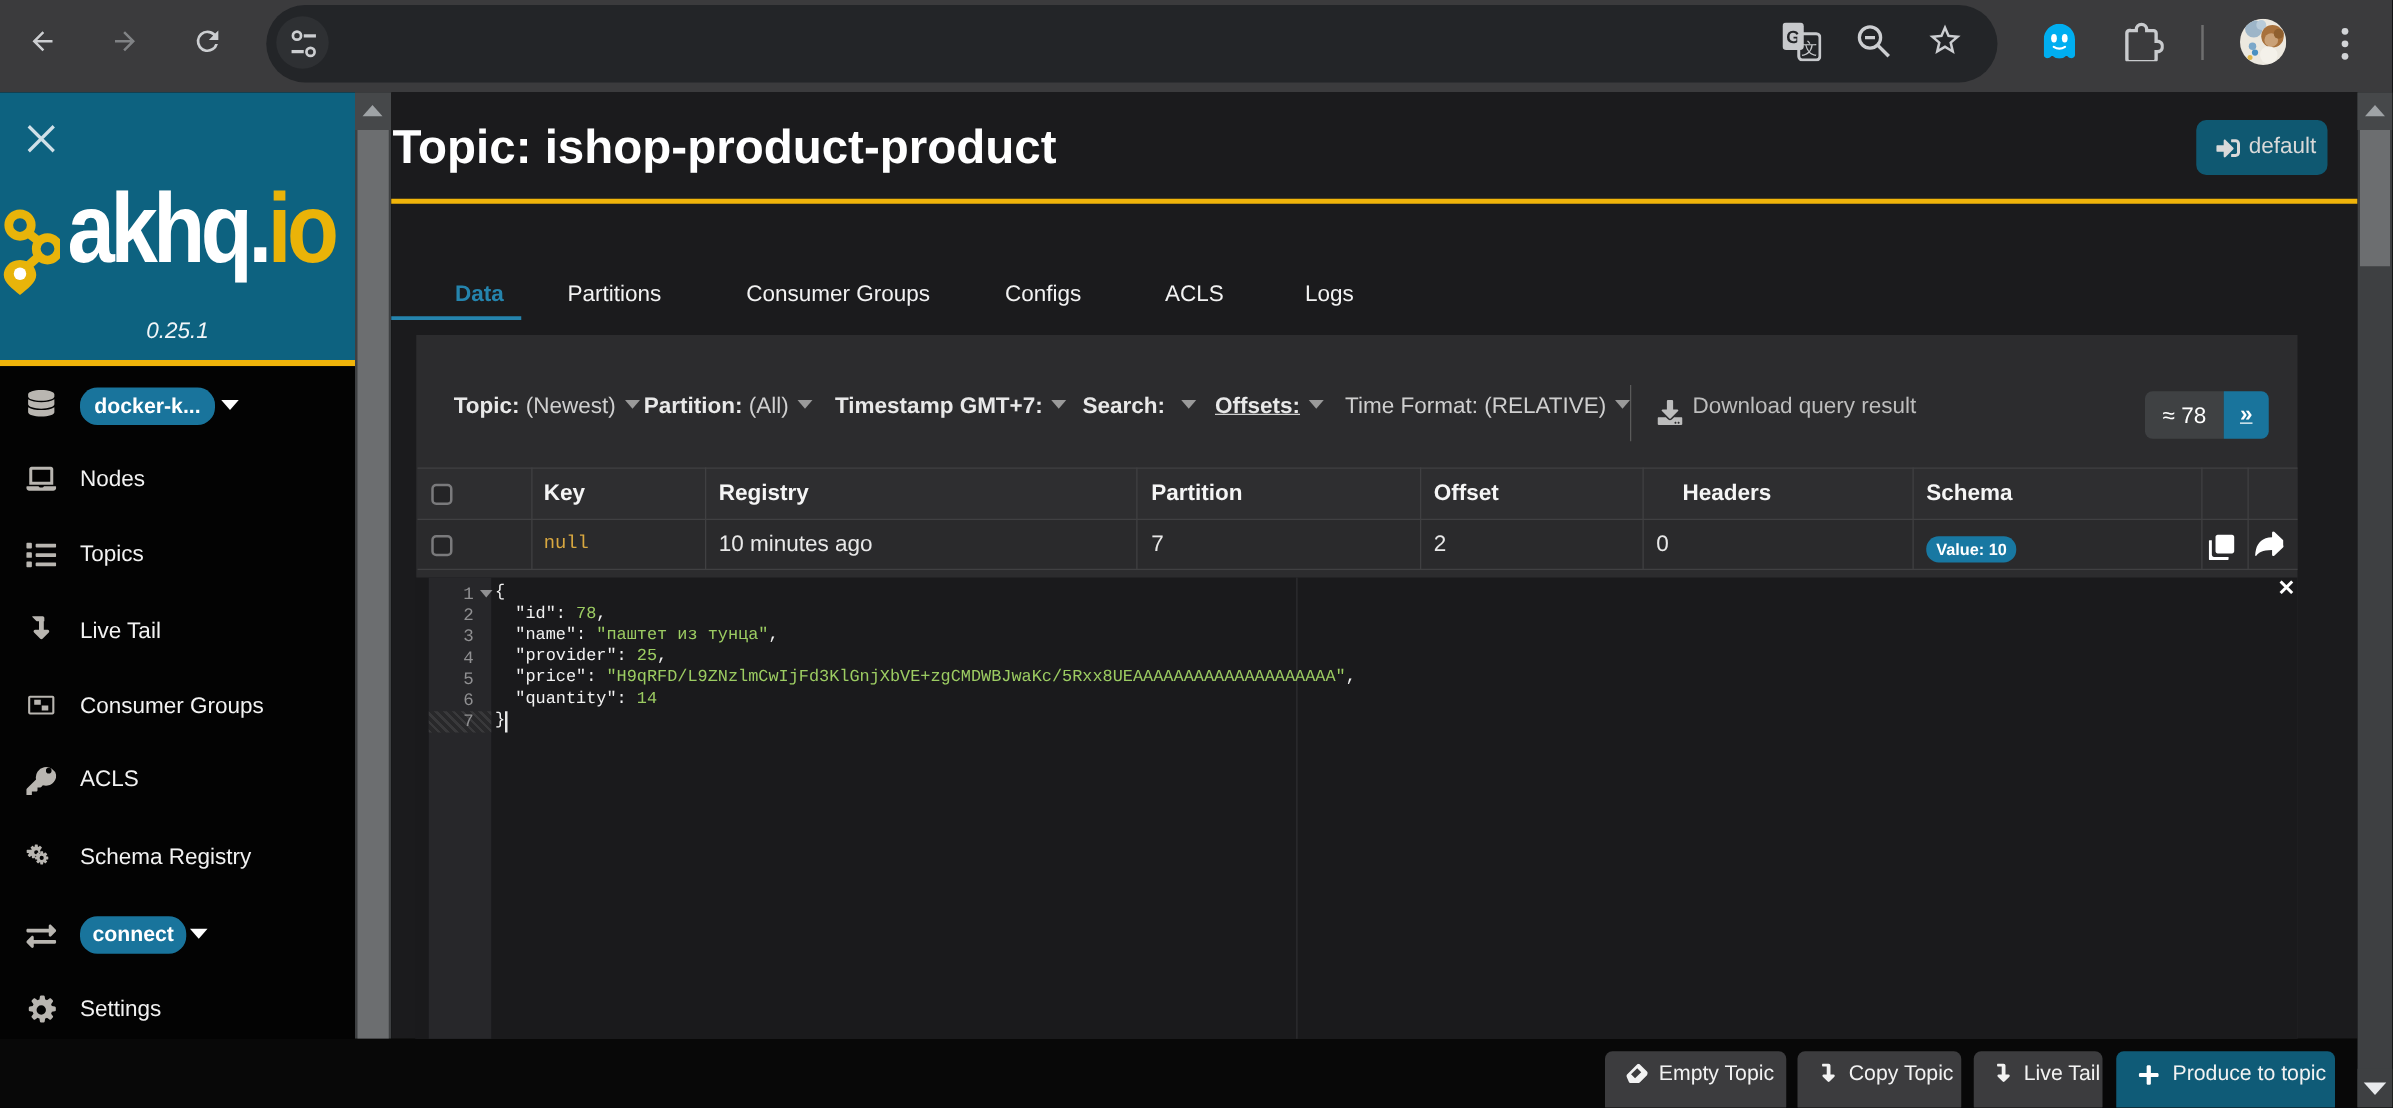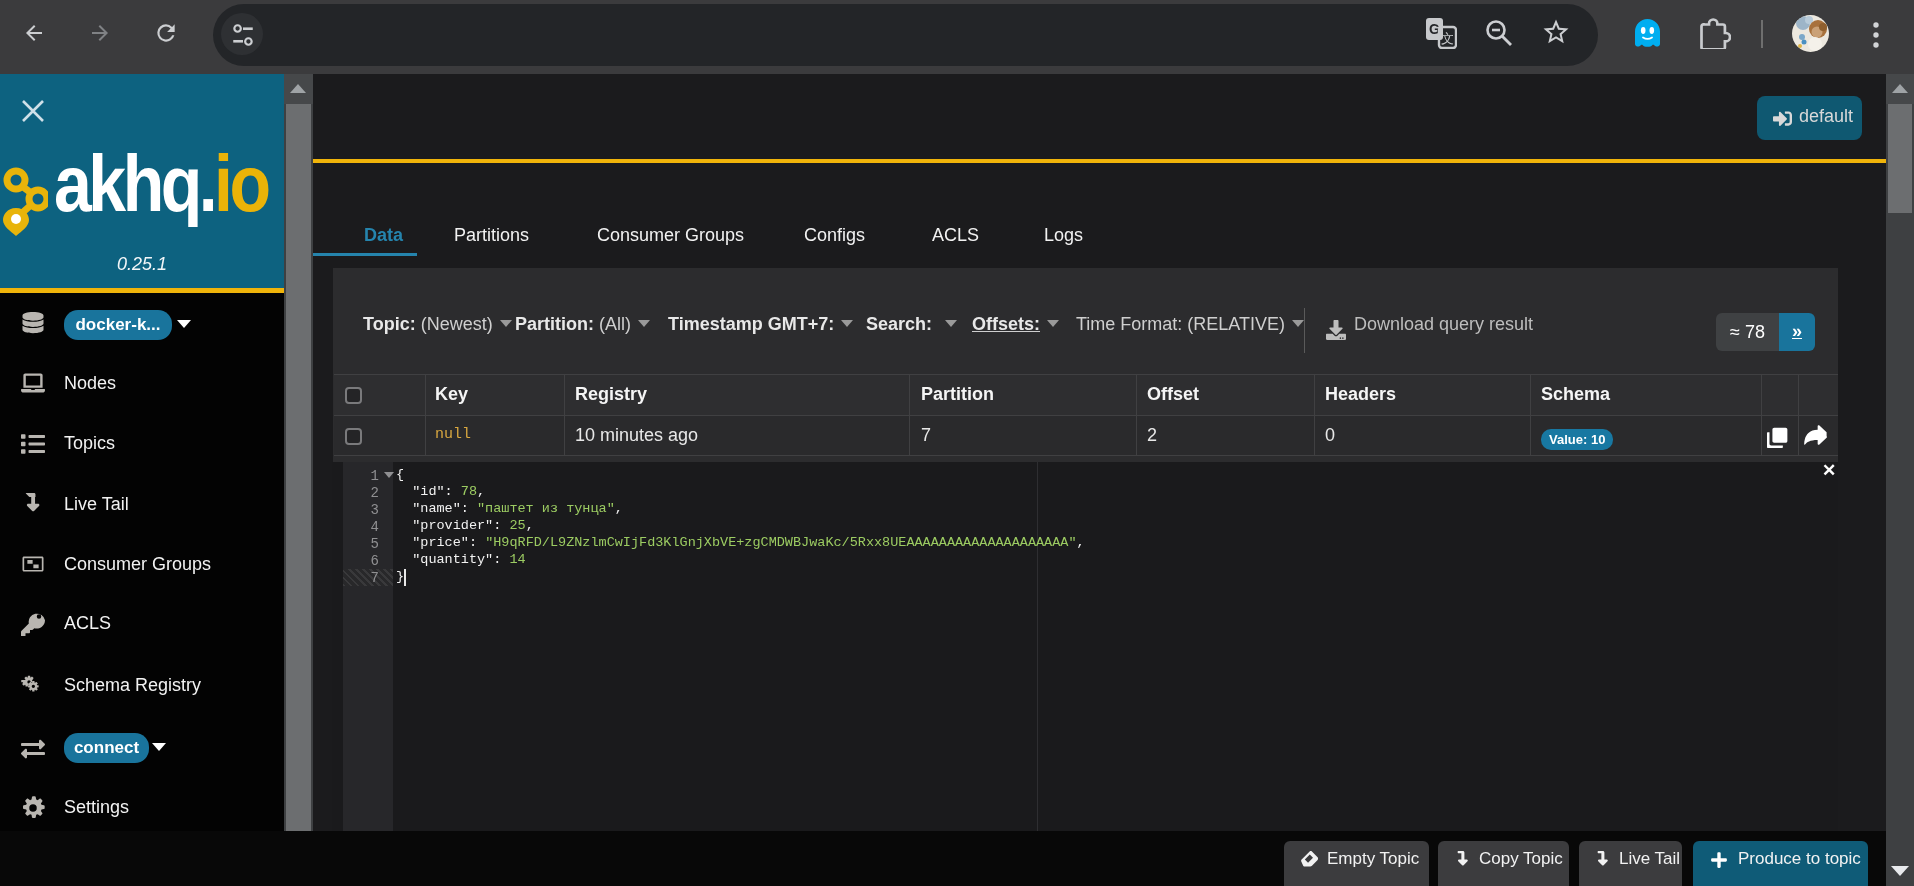--- a/index.html
+++ b/index.html
@@ -198,20 +198,21 @@
     <path d="M488 197l-51-8a177 177 0 0 0-13-31l30-42c6-8 5-19-2-26l-30-30c-7-7-18-8-26-2l-42 30a177 177 0 0 0-31-13l-8-51c-2-10-10-17-20-17h-42c-10 0-18 7-20 17l-8 51a177 177 0 0 0-31 13l-42-30c-8-6-19-5-26 2l-30 30c-7 7-8 18-2 26l30 42a177 177 0 0 0-13 31l-51 8c-10 2-17 10-17 20v42c0 10 7 18 17 20l51 8a177 177 0 0 0 13 31l-30 42c-6 8-5 19 2 26l30 30c7 7 18 8 26 2l42-30a177 177 0 0 0 31 13l8 51c2 10 10 17 20 17h42c10 0 18-7 20-17l8-51a177 177 0 0 0 31-13l42 30c8 6 19 5 26-2l30-30c7-7 8-18 2-26l-30-42a177 177 0 0 0 13-31l51-8c10-2 17-10 17-20v-42c0-10-7-18-17-20zM256 336a80 80 0 1 1 0-160 80 80 0 0 1 0 160z"></path>
   </svg>
 <div class="navitem" style="top:797px;">Settings</div>
 
 <div class="abs sbtrack" style="left:284px;top:74px;width:29px;height:757px;"></div>
 <div class="abs sbbtn" style="left:284px;top:74px;width:29px;height:30px;"></div>
 <div class="abs tri-up" style="left:290px;top:84px;"></div>
 <div class="abs sbthumb" style="left:286px;top:104px;width:25px;height:727px;"></div>
 
 <div class="abs" id="main">
+  <div id="h1">Topic: ishop-product-product</div>
   <div id="defaultbtn">
     <svg class="abs" style="left:16px;top:13px;" width="19" height="19" viewBox="0 0 512 512" fill="#d9d9d9">
         <path d="M416 448h-84c-7 0-12-5-12-12v-40c0-7 5-12 12-12h84c18 0 32-14 32-32V160c0-18-14-32-32-32h-84c-7 0-12-5-12-12V76c0-7 5-12 12-12h84c53 0 96 43 96 96v192c0 53-43 96-96 96zm-47-201L201 79c-15-15-41-5-41 17v96H24c-13 0-24 11-24 24v96c0 13 11 24 24 24h136v96c0 22 26 32 41 17l168-168c9-10 9-25 0-34z"></path>
       </svg>
     <span class="abs" style="left:42px;top:10px;">default</span>
   </div>
   <div id="yellowrule"></div>
   <div class="tab" id="tabData" style="left:51px;text-align:center;">Data</div>
   <div class="tab" style="left:141px;">Partitions</div>
   <div class="tab" style="left:284px;">Consumer Groups</div>
@@ -243,21 +244,21 @@
       <div class="cellsep" style="left:980px;"></div>
       <div class="cellsep" style="left:1196px;"></div>
       <div class="cellsep" style="left:1427px;"></div>
       <div class="cellsep" style="left:1464px;"></div>
       <div class="checkbox" style="left:11px;top:13px;"></div>
       <div class="checkbox" style="left:11px;top:54px;"></div>
       <div class="th" style="left:101px;top:10px;">Key</div>
       <div class="th" style="left:241px;top:10px;">Registry</div>
       <div class="th" style="left:587px;top:10px;">Partition</div>
       <div class="th" style="left:813px;top:10px;">Offset</div>
-      <div class="th" style="left:991px;top:10px;">Headers</div>
+      <div class="th" style="left:1012px;top:10px;">Headers</div>
       <div class="th" style="left:1207px;top:10px;">Schema</div>
       <div class="td" style="left:101px;top:52px;color:#d9a840;font-family:'Liberation Mono',monospace;font-size:15px;">null</div>
       <div class="td" style="left:241px;top:51px;">10 minutes ago</div>
       <div class="td" style="left:587px;top:51px;">7</div>
       <div class="td" style="left:813px;top:51px;">2</div>
       <div class="td" style="left:991px;top:51px;">0</div>
       <div style="position:absolute;left:1207px;top:55px;height:21px;padding:0 8px;background:#1878a2;border-radius:10px;color:#fff;font-weight:bold;font-size:13px;line-height:21px;line-height:22px;">Value: 10</div>
       <svg class="abs" style="left:1433px;top:52px;" width="22" height="22" viewBox="0 0 512 512" fill="#fff">
           <path d="M433 41H167c-22 0-41 18-41 41v266c0 22 18 41 41 41h266c22 0 41-18 41-41V82c0-22-18-41-41-41zM58 143H16c-9 0-16 7-16 16v337c0 9 7 16 16 16h337c9 0 16-7 16-16v-42H98c-22 0-40-18-40-40V143z"></path>
         </svg>

